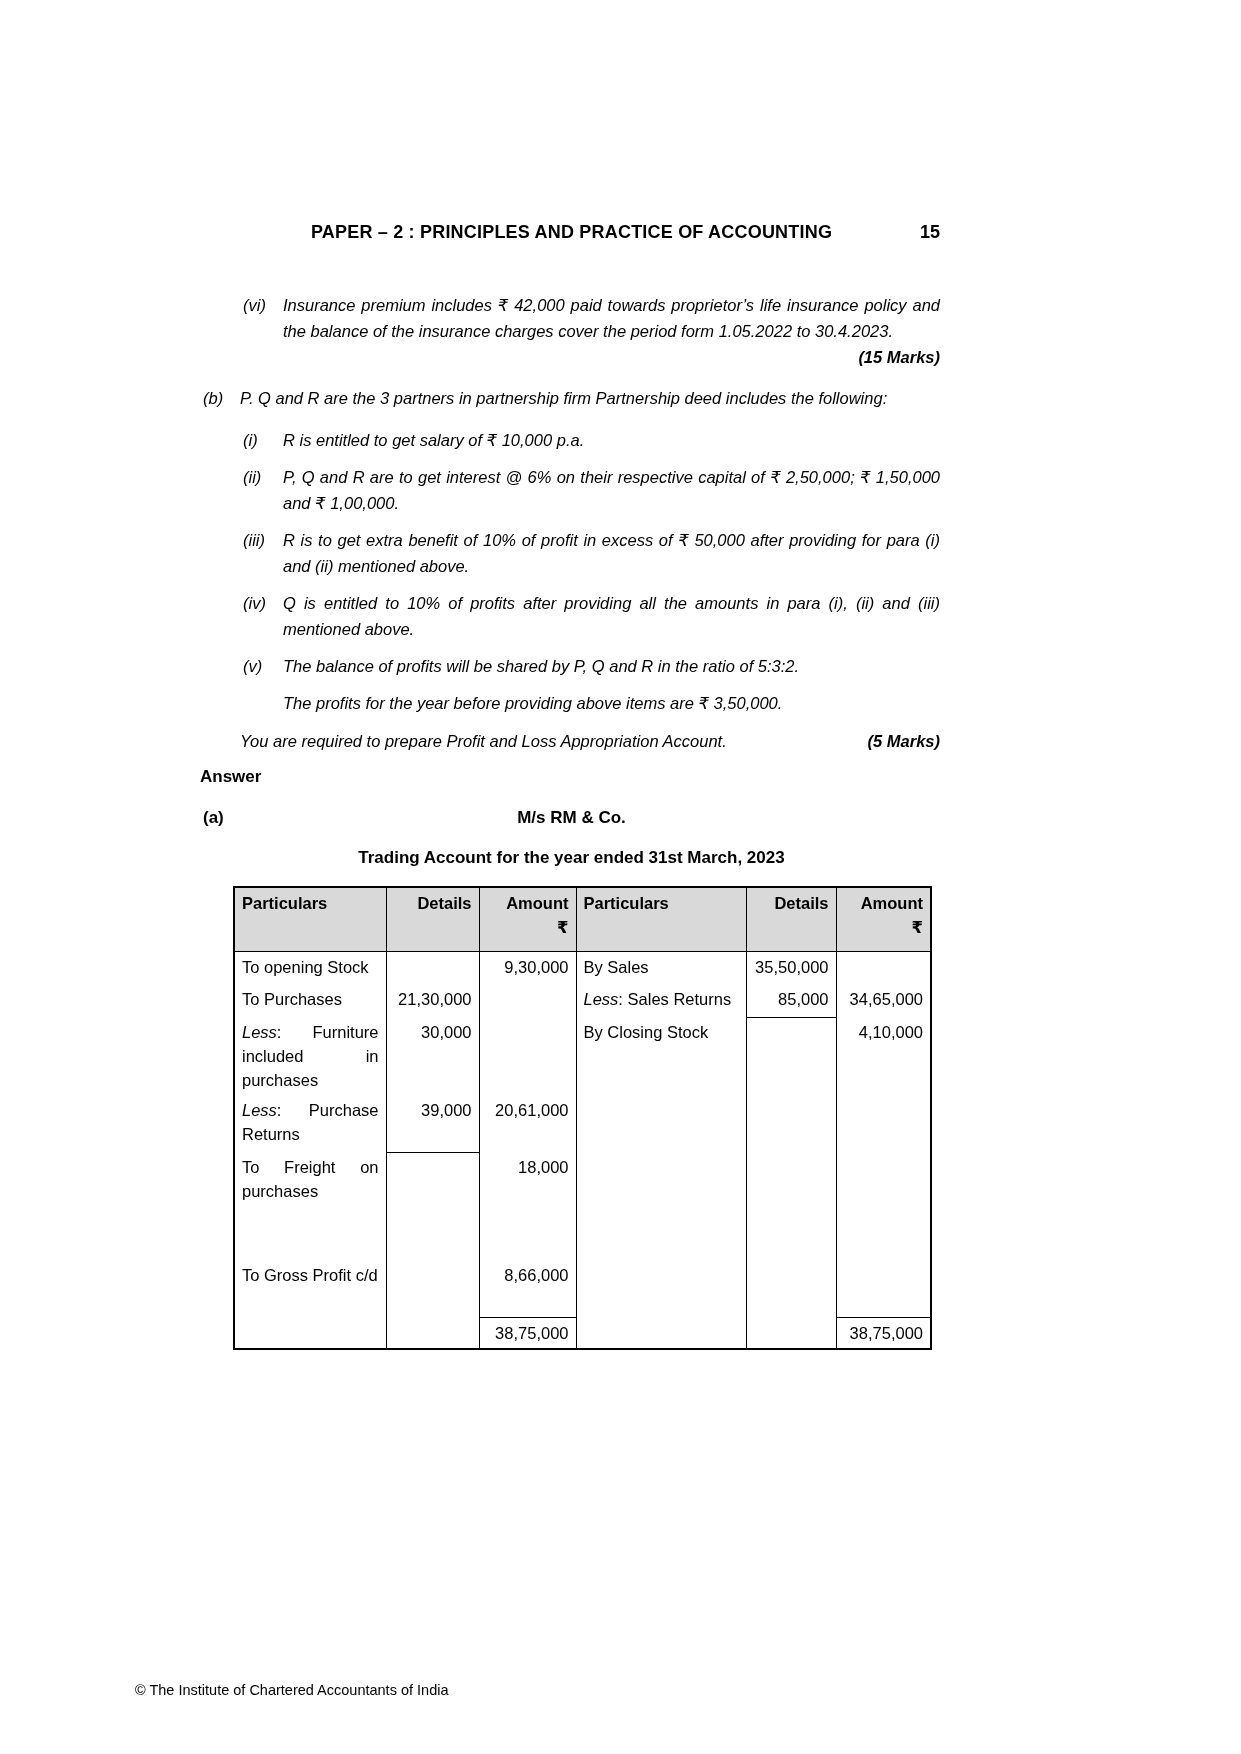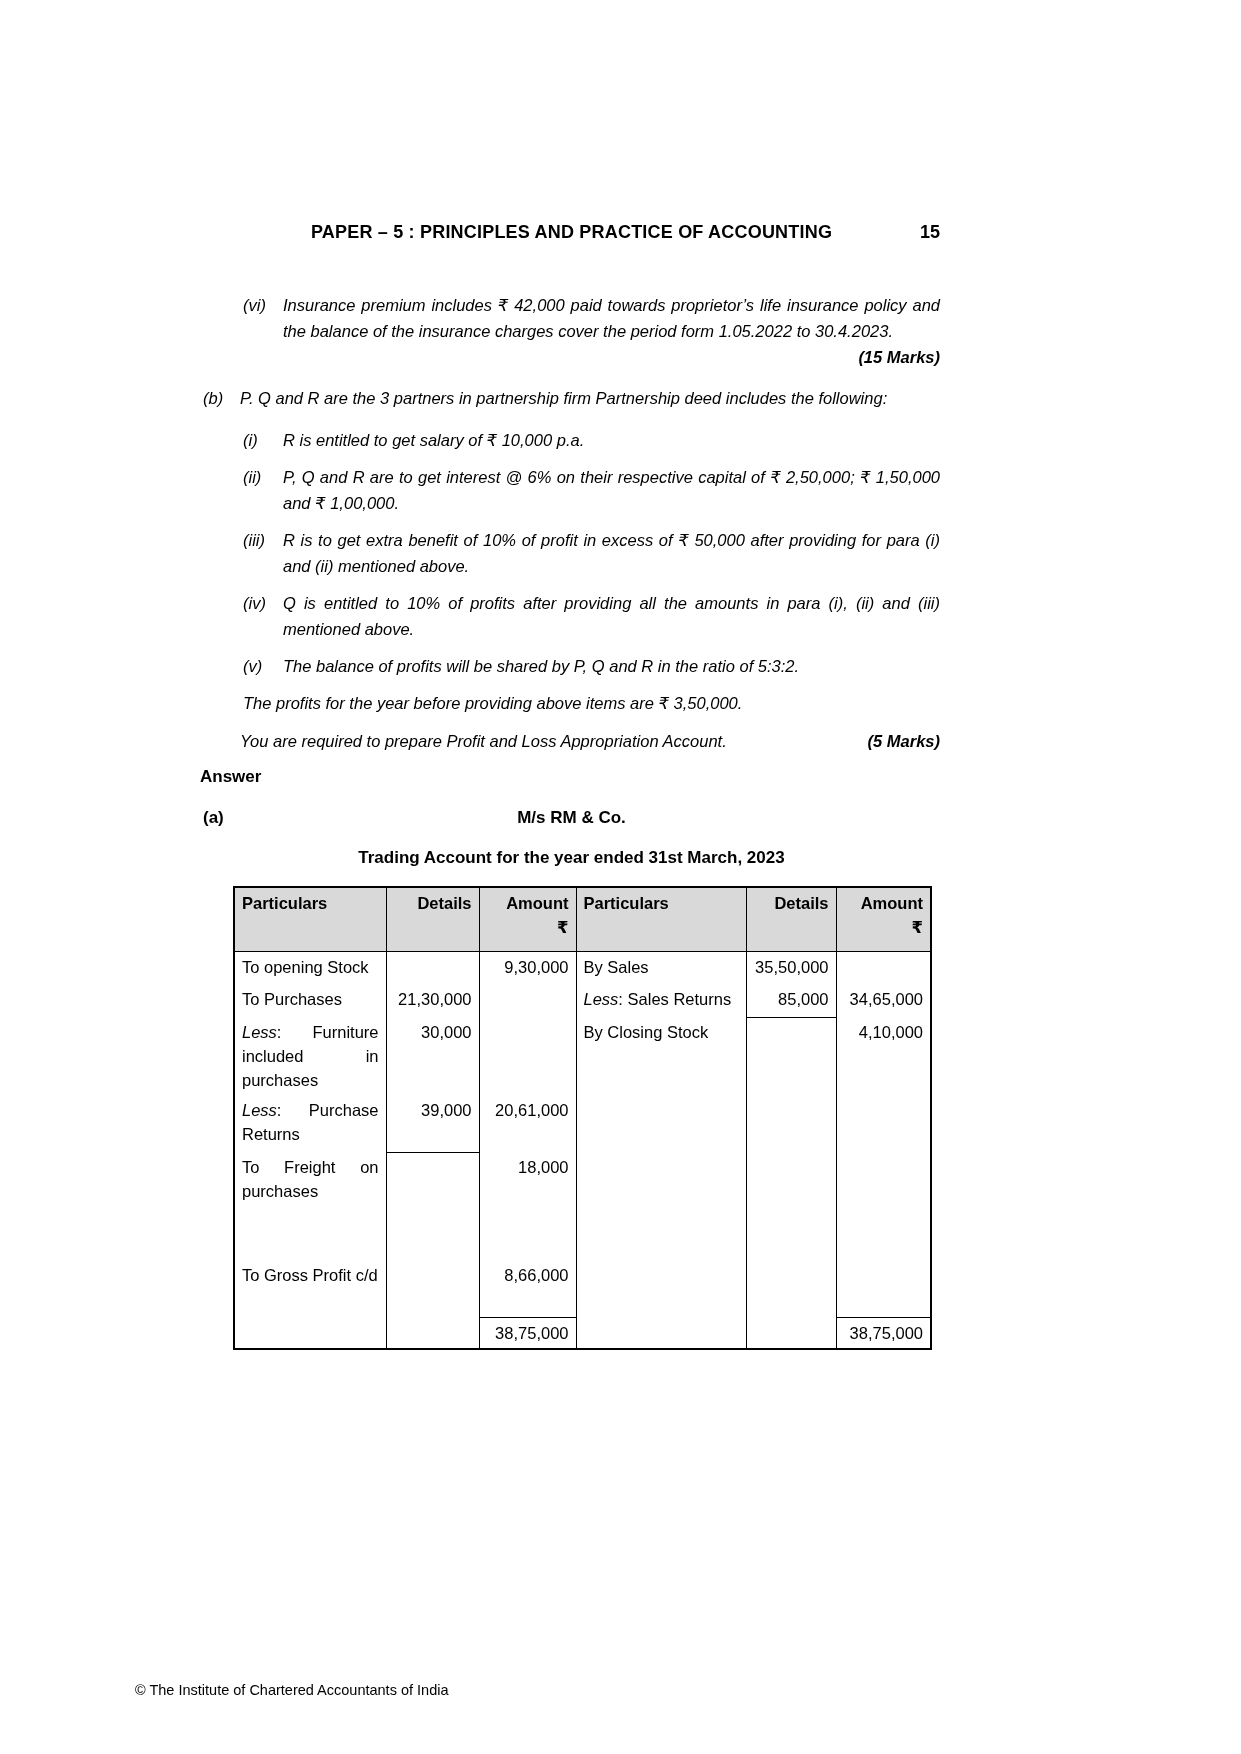--- a/index.html
+++ b/index.html
@@ -25,21 +25,21 @@
   .vi-block .lbl { flex:0 0 40px; }
   .vi-block .txt { flex:1; }
 
   .b-block { position:absolute; top:385px; left:203px; width:737px; }
   .b-intro { display:flex; margin-bottom:16px; }
   .b-intro .lbl { flex:0 0 37px; }
   .b-intro .txt { flex:1; }
   .sub { display:flex; margin-left:40px; margin-bottom:11px; }
   .sub .lbl { flex:0 0 40px; }
   .sub .txt { flex:1; }
-  .note { margin-left:40px; margin-bottom:12px; }
+  .note { margin-left:80px; margin-bottom:12px; }
   .req  { display:flex; justify-content:space-between; margin-left:37px;margin-top:7px; }
   .req .marks2 { font-weight:bold; white-space:nowrap; margin-left:12px; }
 
   
   .answer-h   { position:absolute; top:767px; left:200px; font-weight:bold; font-size:17px; }
   .a-row      { position:absolute; top:808px; left:203px; width:737px; }
   .a-lbl      { position:absolute; left:0; top:0; font-weight:bold; font-size:17px; }
   .company    { text-align:center; font-weight:bold; font-size:17px; }
   .acct-title { position:absolute; top:848px; left:203px; width:737px; text-align:center;
                 font-weight:bold; font-size:17px; }
@@ -64,21 +64,21 @@
   tr.r-tot { height:31px;padding-left:35px; }
   .less { font-style:italic; }
 
   .footer { position:absolute; top:1682px; left:135px; font-size:14.5px; }
 </style>
 </head>
 <body>
 
 <div class="page">
 
-  <div class="hdr-title">PAPER – 5 : PRINCIPLES AND PRACTICE OF ACCOUNTING</div>
+  <div class="hdr-title">PAPER – 2 : PRINCIPLES AND PRACTICE OF ACCOUNTING</div>
   <div class="hdr-num">15</div>
 
   <div class="vi-block q">
     <div class="lbl">(vi)</div>
     <div class="txt just">
       <span>Insurance premium includes ₹ 42,000 paid towards proprietor’s life insurance policy and the balance of the insurance charges cover the period form 1.05.2022 to 30.4.2023.</span>
       <span class="marks">(15 Marks)</span>
     </div>
   </div>
 

